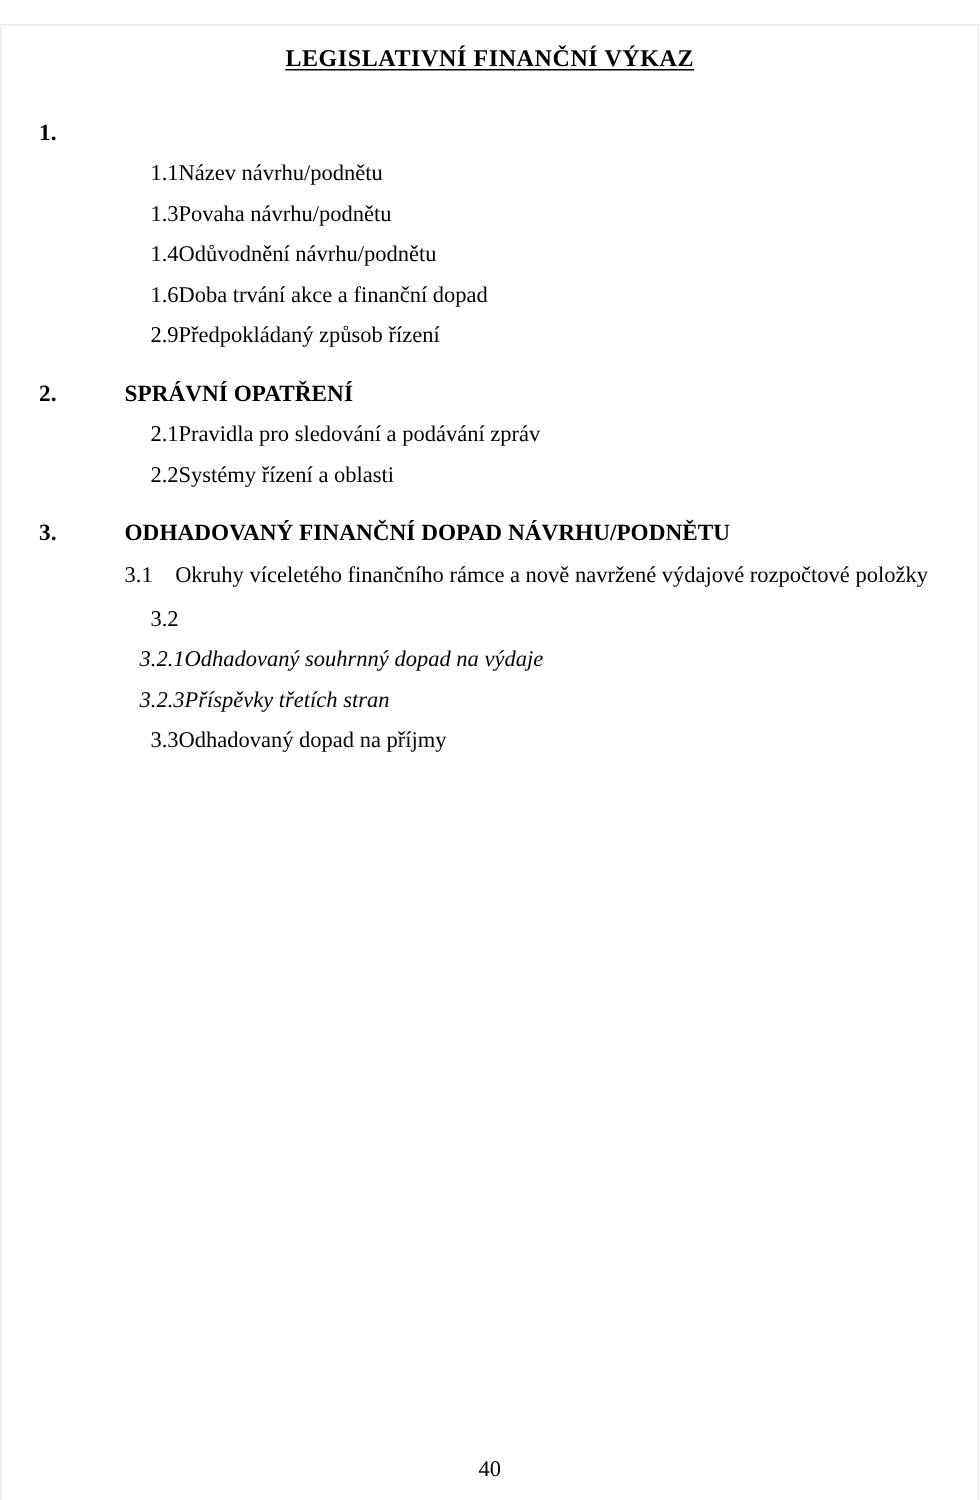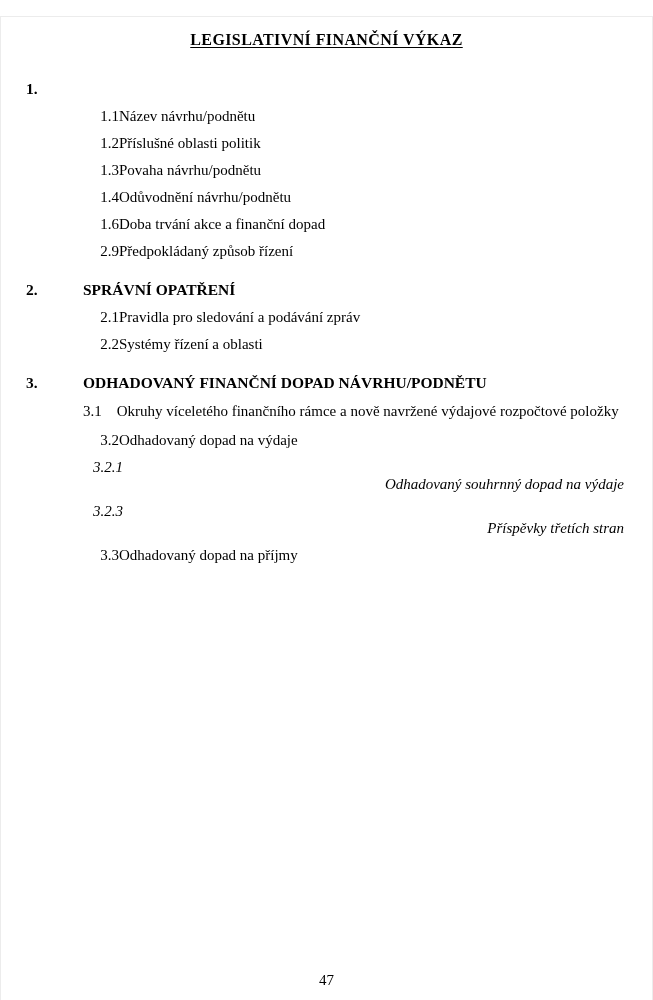--- a/index.html
+++ b/index.html
@@ -53,21 +53,20 @@
     font-size: 15px;
     line-height: 17px;
     text-align: right;
   }
   .item-num {
     width: 36px;
     flex-shrink: 0;
   }
   .toc-item.sub {
     font-style: italic;
-    flex-direction: column;
   }
   .toc-item.sub .item-num {
     width: 40px;
   }
   .toc-item-wrap {
     margin: 8px 0 0 57px;
     font-size: 15px;
     line-height: 22px;
     text-align: justify;
   }
@@ -95,24 +94,20 @@
   <div class="content">
 
     <div class="toc-section-heading first">
       <span class="sec-num">1.</span>
     </div>
     <div class="toc-item">
       <span class="item-num">1.1</span>
       <span class="item-text">Název návrhu/podnětu</span>
     </div>
     <div class="toc-item">
-      <span class="item-num">1.2</span>
-      <span class="item-text">Příslušné oblasti politik</span>
-    </div>
-    <div class="toc-item">
       <span class="item-num">1.3</span>
       <span class="item-text">Povaha návrhu/podnětu</span>
     </div>
     <div class="toc-item">
       <span class="item-num">1.4</span>
       <span class="item-text">Odůvodnění návrhu/podnětu</span>
     </div>
     <div class="toc-item">
       <span class="item-num">1.6</span>
       <span class="item-text">Doba trvání akce a finanční dopad</span>
@@ -135,34 +130,33 @@
       <span class="item-text">Systémy řízení a oblasti</span>
     </div>
 
     <div class="toc-section-heading next">
       <span class="sec-num">3.</span>
       <span class="sec-title">ODHADOVANÝ FINANČNÍ DOPAD NÁVRHU/PODNĚTU</span>
     </div>
     <p class="toc-item-wrap"><span class="item-num-inline">3.1</span><span class="item-text">Okruhy víceletého finančního rámce a nově navržené výdajové rozpočtové položky</span></p>
     <div class="toc-item">
       <span class="item-num">3.2</span>
-      <span class="item-text">Odhadovaný dopad na výdaje</span>
     </div>
     <div class="toc-item sub">
       <span class="item-num">3.2.1</span>
       <span class="item-text">Odhadovaný souhrnný dopad na výdaje</span>
     </div>
     <div class="toc-item sub">
       <span class="item-num">3.2.3</span>
       <span class="item-text">Příspěvky třetích stran</span>
     </div>
     <div class="toc-item">
       <span class="item-num">3.3</span>
       <span class="item-text">Odhadovaný dopad na příjmy</span>
     </div>
 
   </div>
 
   <div class="page-footer">
-    <span>47</span>
+    <span>40</span>
   </div>
 
 </div>
 
 </body></html>

